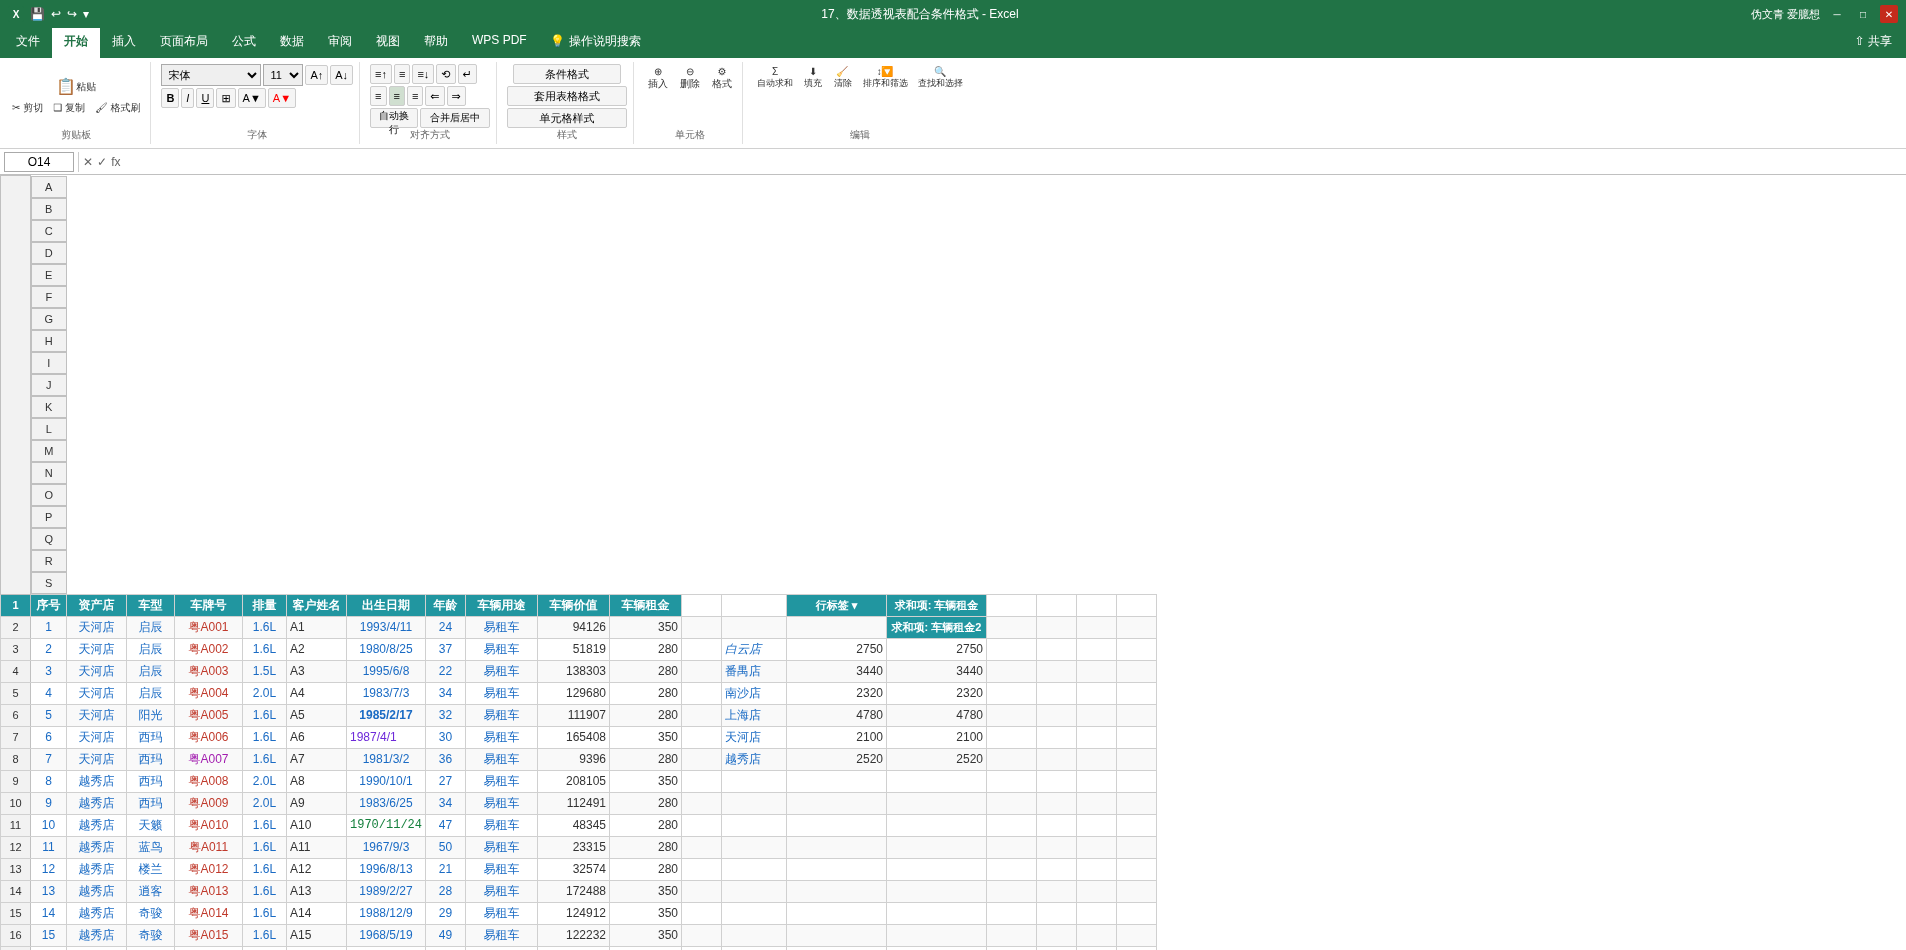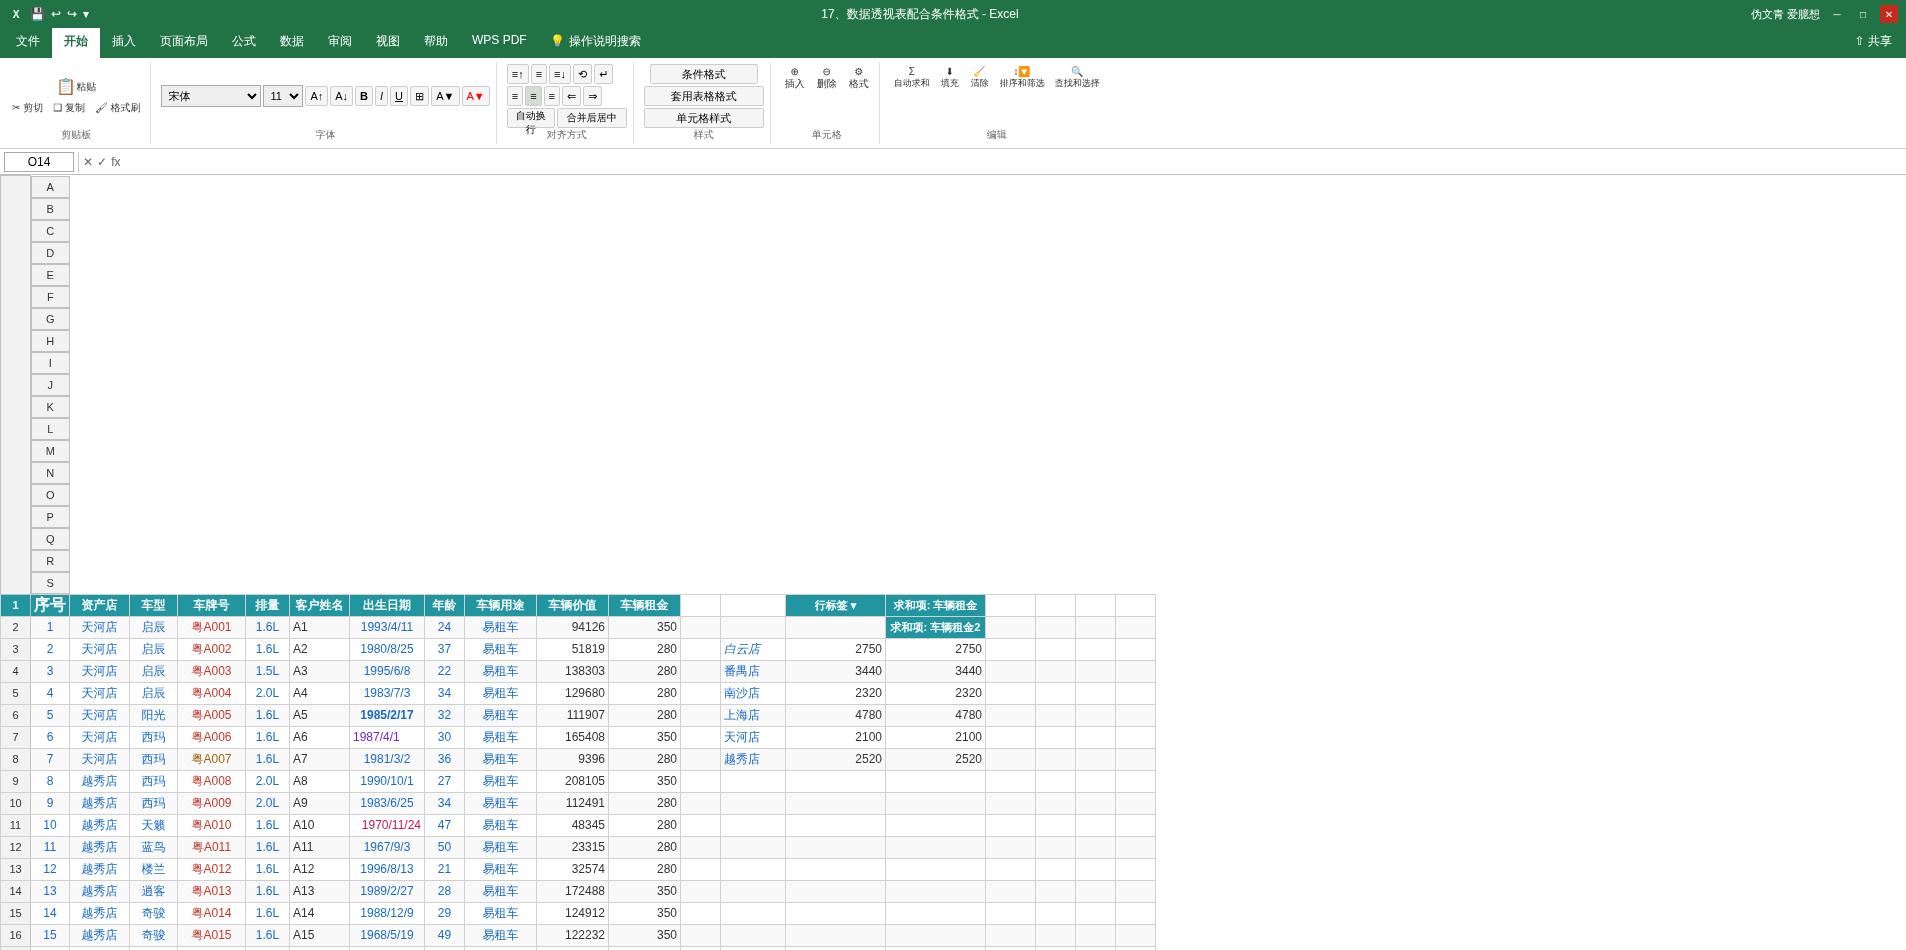--- a/index.html
+++ b/index.html
@@ -255,21 +255,21 @@
       <div style="display:flex;gap:2px;">
         <div class="r-btn" style="font-size:10px;">✂ 剪切</div>
         <div class="r-btn" style="font-size:10px;">❑ 复制</div>
         <div class="r-btn" style="font-size:10px;">🖌 格式刷</div>
       </div>
     </div>
     <div class="ribbon-group-label">剪贴板</div>
   </div>
 
   <div class="ribbon-group" style="min-width:160px;">
-    <div style="display:flex;flex-direction:row;gap:2px;flex:1;">
+    <div style="display:flex;flex-direction:column;gap:2px;flex:1;">
       <div style="display:flex;gap:2px;align-items:center;">
         <select class="font-select">
           <option>宋体</option>
         </select>
         <select class="font-size-select">
           <option>11</option>
         </select>
         <button class="small-btn">A↑</button>
         <button class="small-btn">A↓</button>
       </div>
@@ -421,21 +421,21 @@
           <td class="col-header" style="background:#f2f2f2;text-align:center;font-size:11px;border:1px solid #c0c0c0;">P</td>
           <td class="col-header" style="background:#f2f2f2;text-align:center;font-size:11px;border:1px solid #c0c0c0;">Q</td>
           <td class="col-header" style="background:#f2f2f2;text-align:center;font-size:11px;border:1px solid #c0c0c0;">R</td>
           <td class="col-header" style="background:#f2f2f2;text-align:center;font-size:11px;border:1px solid #c0c0c0;">S</td>
         </tr>
       </thead>
       <tbody id="table-body">
 
         <tr class="header-row">
           <td class="row-num">1</td>
-          <td style="background:#2196a0;color:white;font-weight:bold;text-align:center;font-size:16px;">序号</td>
+          <td style="background:#2196a0;color:white;font-weight:bold;text-align:center;font-size:12px;">序号</td>
           <td style="background:#2196a0;color:white;font-weight:bold;text-align:center;font-size:12px;">资产店</td>
           <td style="background:#2196a0;color:white;font-weight:bold;text-align:center;font-size:12px;">车型</td>
           <td style="background:#2196a0;color:white;font-weight:bold;text-align:center;font-size:12px;">车牌号</td>
           <td style="background:#2196a0;color:white;font-weight:bold;text-align:center;font-size:12px;">排量</td>
           <td style="background:#2196a0;color:white;font-weight:bold;text-align:center;font-size:12px;">客户姓名</td>
           <td style="background:#2196a0;color:white;font-weight:bold;text-align:center;font-size:12px;">出生日期</td>
           <td style="background:#2196a0;color:white;font-weight:bold;text-align:center;font-size:12px;">年龄</td>
           <td style="background:#2196a0;color:white;font-weight:bold;text-align:center;font-size:12px;">车辆用途</td>
           <td style="background:#2196a0;color:white;font-weight:bold;text-align:center;font-size:12px;">车辆价值</td>
           <td style="background:#2196a0;color:white;font-weight:bold;text-align:center;font-size:12px;">车辆租金</td>
@@ -578,21 +578,21 @@
             <td></td>
             <td></td>
             <td></td>
             <td></td>
           </tr>
           <tr class="data-row">
             <td class="row-num">8</td>
             <td style="text-align: center; color: rgb(26, 107, 196);">7</td>
             <td style="text-align: center; color: rgb(26, 107, 196);">天河店</td>
             <td style="text-align: center; color: rgb(26, 107, 196);">西玛</td>
-            <td style="color: #a16207; text-align: center;">粤A007</td>
+            <td style="color: #a21caf; text-align: center;">粤A007</td>
             <td style="text-align: center; color: rgb(26, 107, 196);">1.6L</td>
             <td>A7</td>
             <td style="color: rgb(26, 107, 196); text-align: center;">1981/3/2</td>
             <td style="text-align: center; color: rgb(26, 107, 196);">36</td>
             <td style="text-align: center; color: rgb(26, 107, 196);">易租车</td>
             <td style="text-align: right;">9396</td>
             <td style="text-align: right;">280</td>
             <td></td>
             <td style="color: rgb(26, 107, 196);">越秀店</td>
             <td style="text-align: right;">2520</td>
@@ -647,21 +647,21 @@
             <td></td>
           </tr>
           <tr class="data-row">
             <td class="row-num">11</td>
             <td style="text-align: center; color: rgb(26, 107, 196);">10</td>
             <td style="text-align: center; color: rgb(26, 107, 196);">越秀店</td>
             <td style="text-align: center; color: rgb(26, 107, 196);">天籁</td>
             <td style="color: rgb(192, 57, 43); text-align: center;">粤A010</td>
             <td style="text-align: center; color: rgb(26, 107, 196);">1.6L</td>
             <td>A10</td>
-            <td style="color: #be185d; text-align: right;">1970/11/24</td>
+            <td style="color: #15803d; text-align: left; font-family: Liberation Mono, monospace;">1970/11/24</td>
             <td style="text-align: center; color: rgb(26, 107, 196);">47</td>
             <td style="text-align: center; color: rgb(26, 107, 196);">易租车</td>
             <td style="text-align: right;">48345</td>
             <td style="text-align: right;">280</td>
             <td></td>
             <td></td>
             <td></td>
             <td></td>
             <td></td>
             <td></td>

